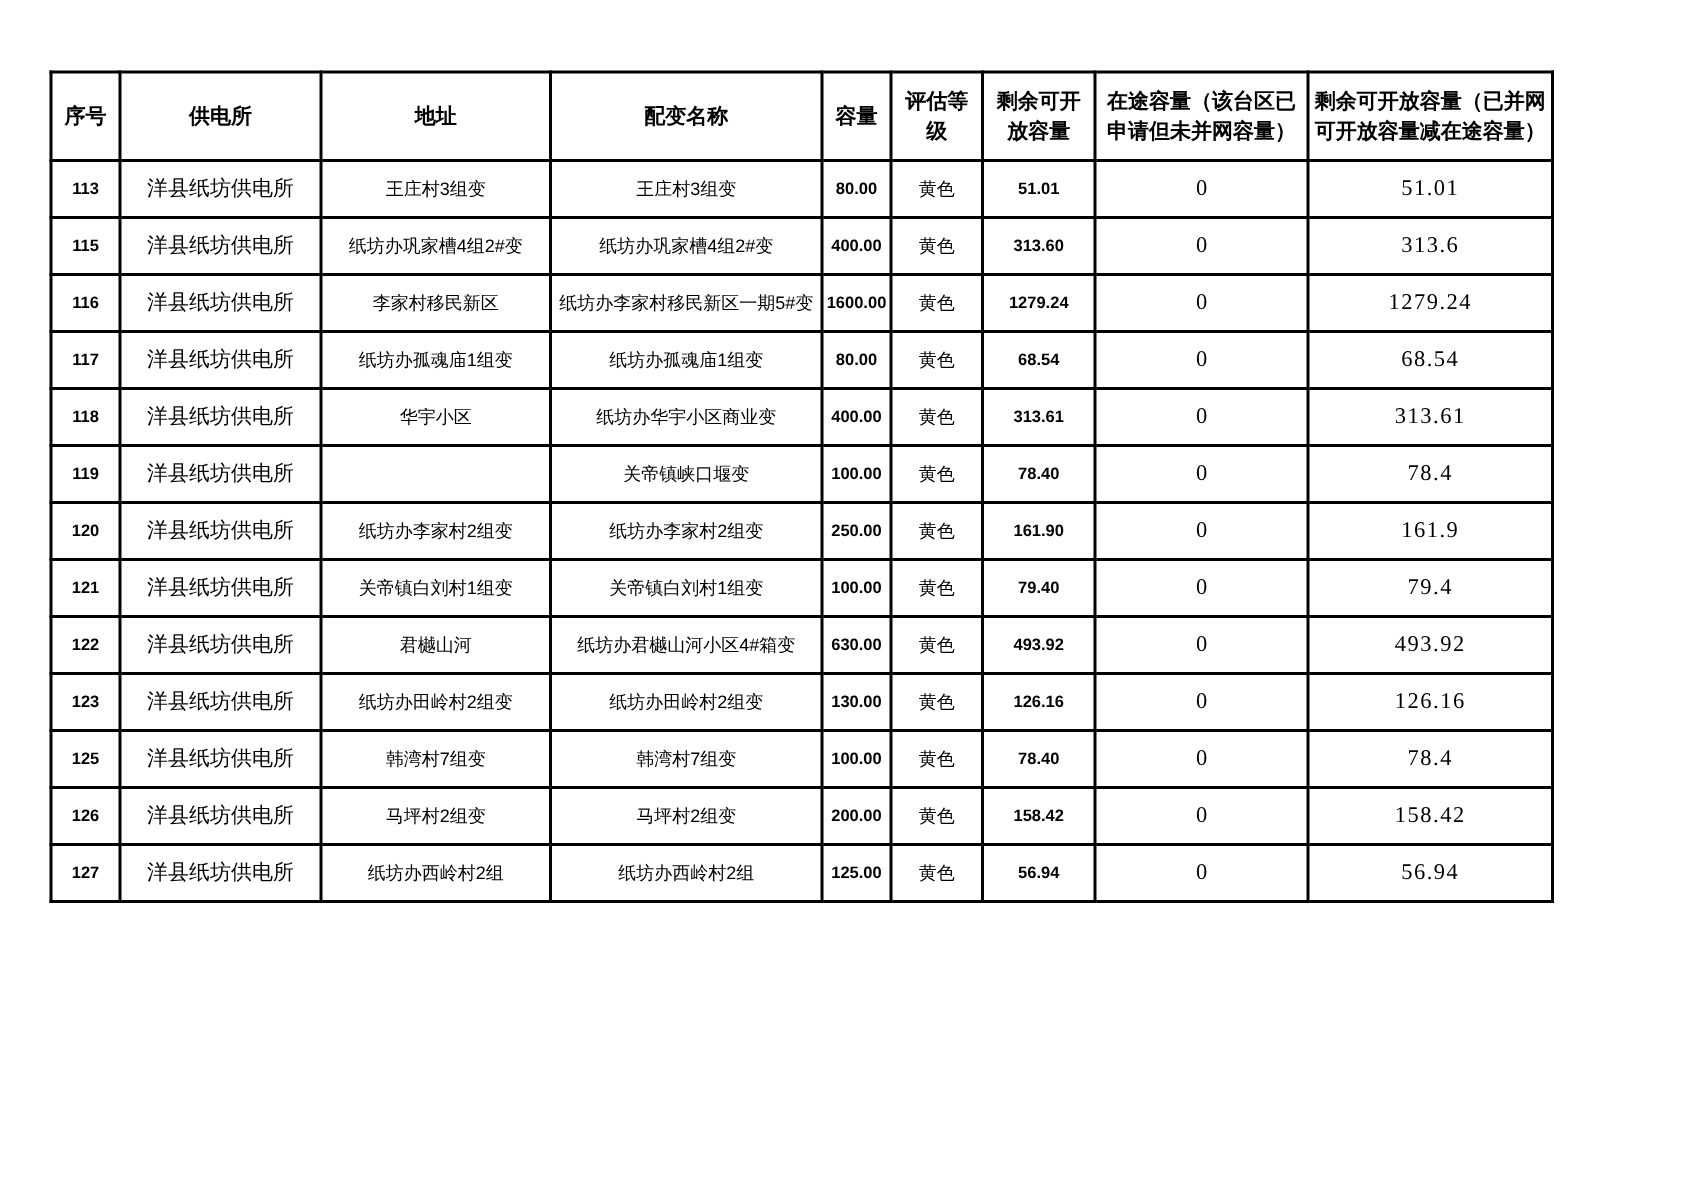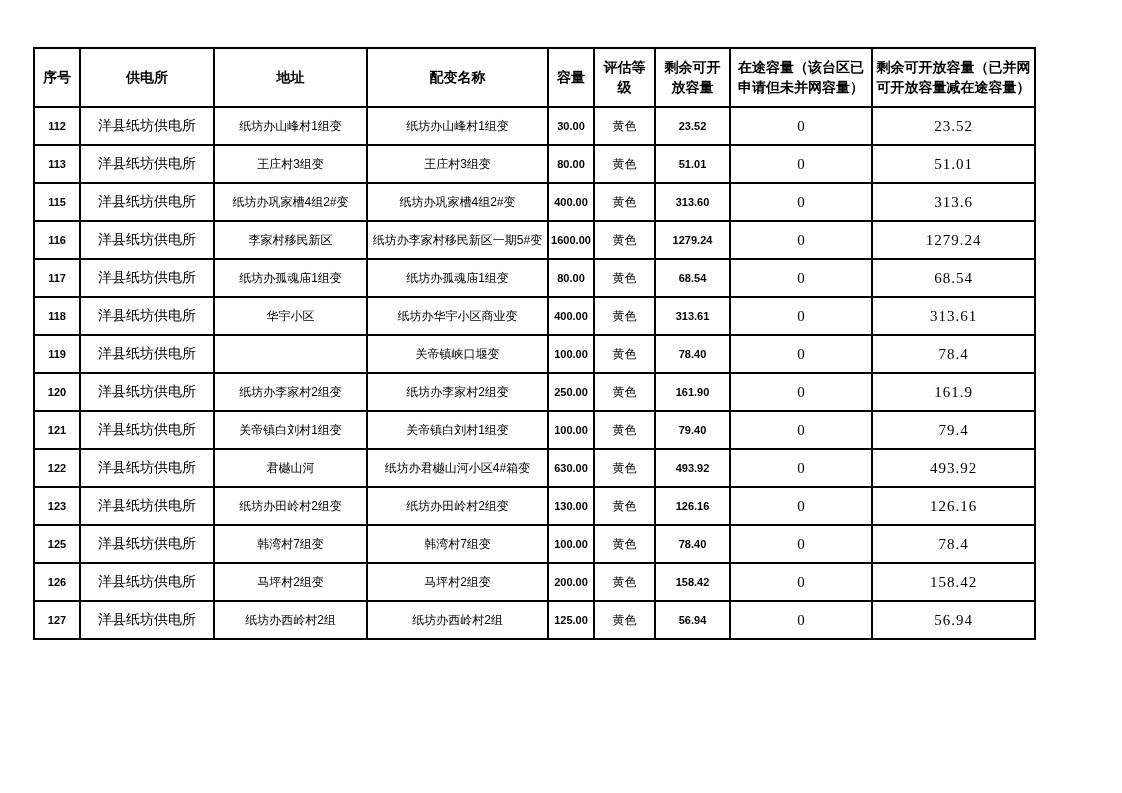--- a/index.html
+++ b/index.html
@@ -90,31 +90,20 @@
           <th>配变名称</th>
           <th>容量</th>
           <th>评估等级</th>
           <th>剩余可开放容量</th>
           <th>在途容量（该台区已申请但未并网容量）</th>
           <th>剩余可开放容量（已并网可开放容量减在途容量）</th>
         </tr>
     </thead>
     <tbody id="table-body">
         <tr>
-          <td class="c-serial">112</td>
-          <td class="c-station">洋县纸坊供电所</td>
-          <td class="c-address">纸坊办山峰村1组变</td>
-          <td class="c-name">纸坊办山峰村1组变</td>
-          <td class="c-capacity">30.00</td>
-          <td class="c-rating">黄色</td>
-          <td class="c-gridopen">23.52</td>
-          <td class="c-transit">0</td>
-          <td class="c-remaining">23.52</td>
-        </tr>
-        <tr>
           <td class="c-serial">113</td>
           <td class="c-station">洋县纸坊供电所</td>
           <td class="c-address">王庄村3组变</td>
           <td class="c-name">王庄村3组变</td>
           <td class="c-capacity">80.00</td>
           <td class="c-rating">黄色</td>
           <td class="c-gridopen">51.01</td>
           <td class="c-transit">0</td>
           <td class="c-remaining">51.01</td>
         </tr>

